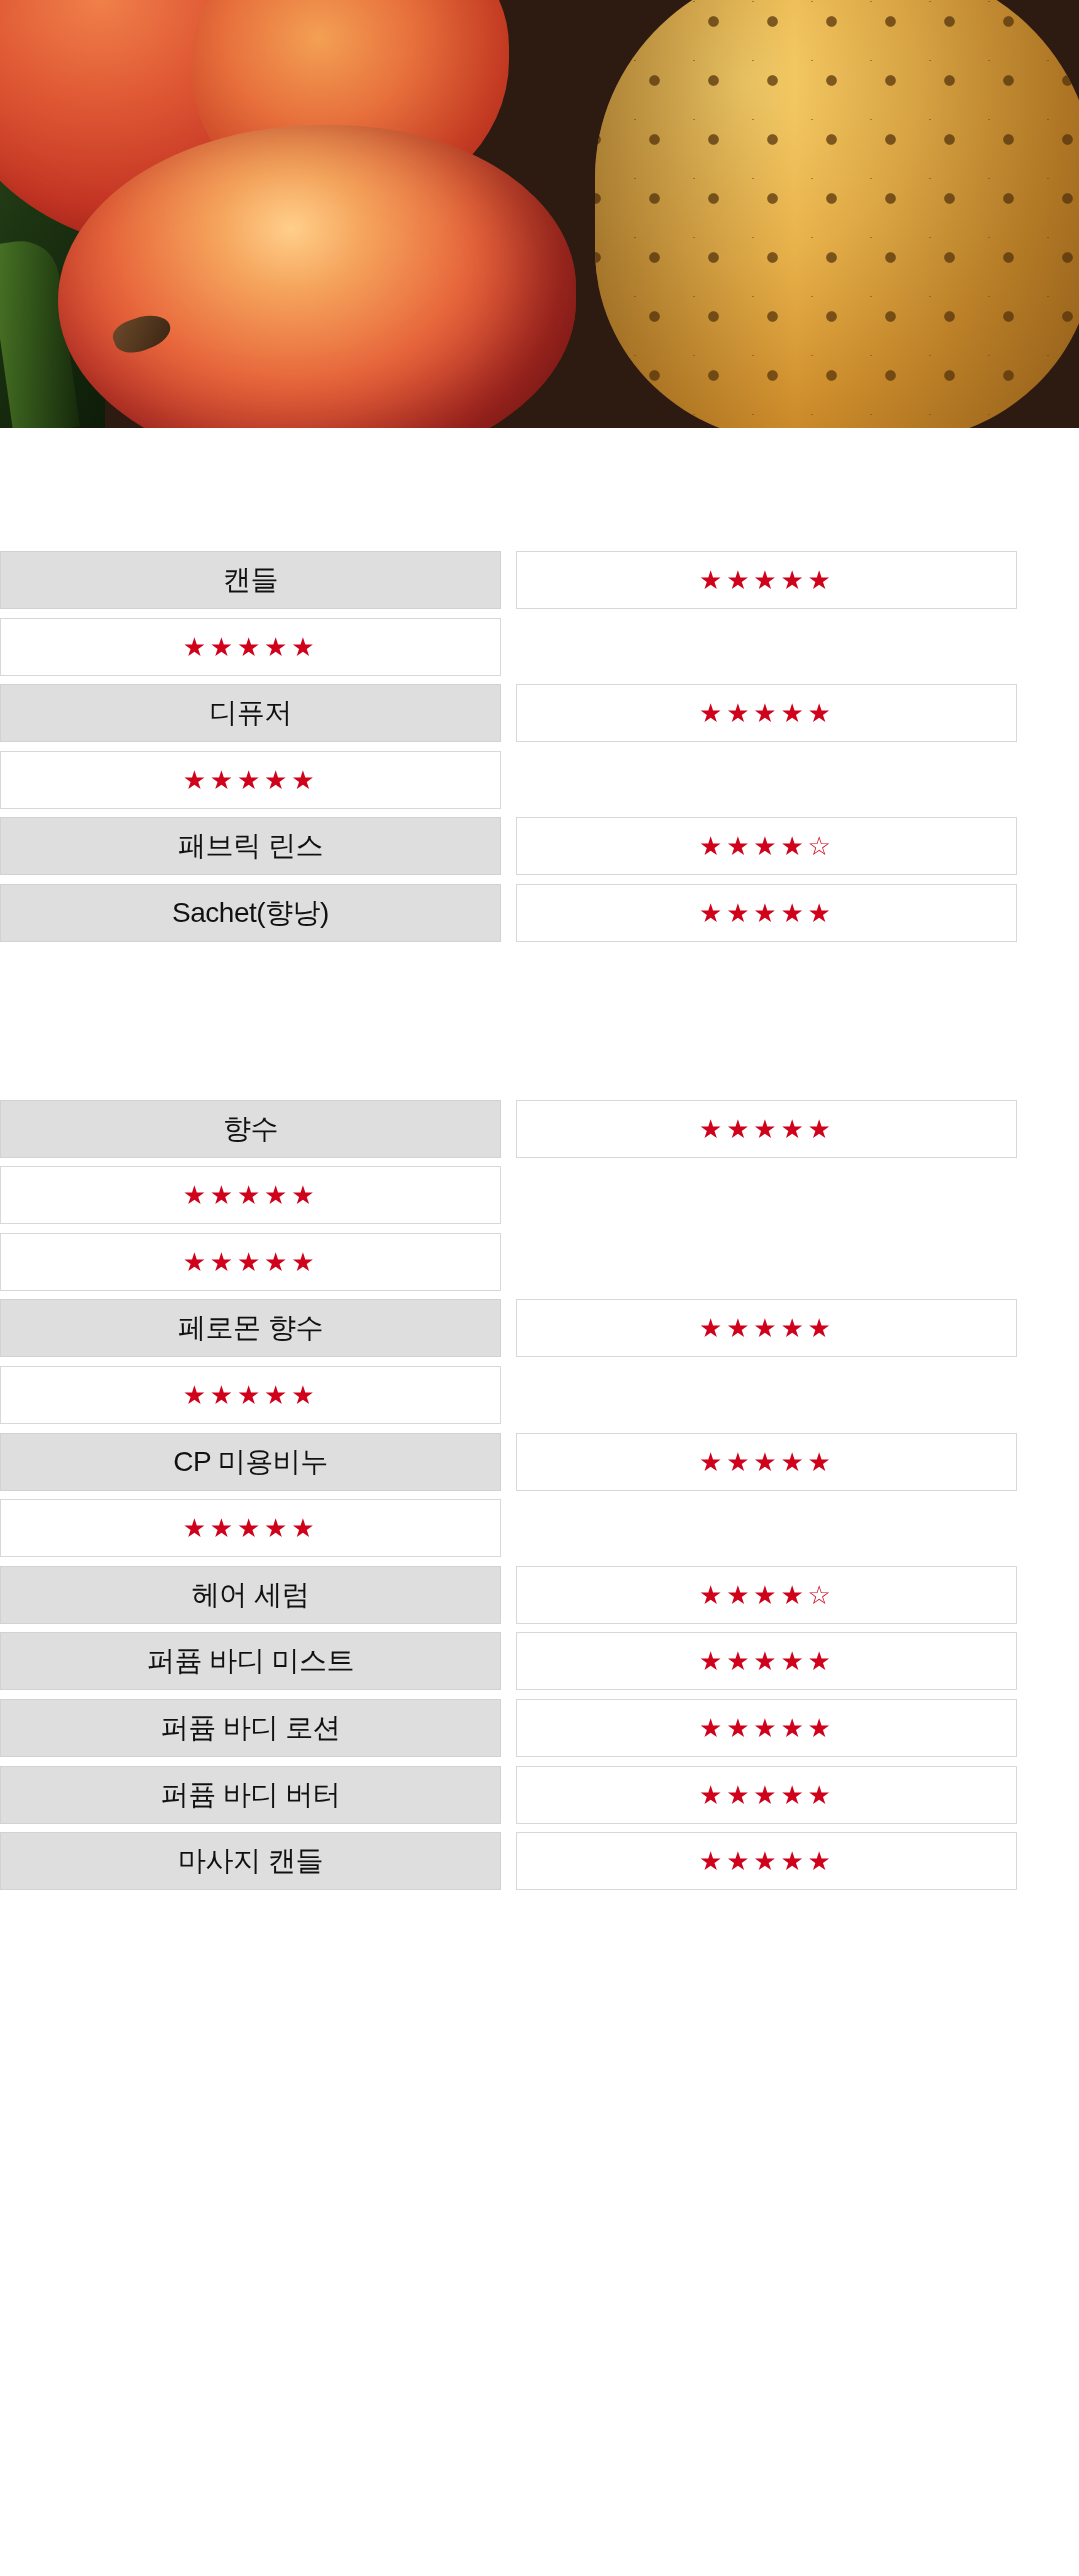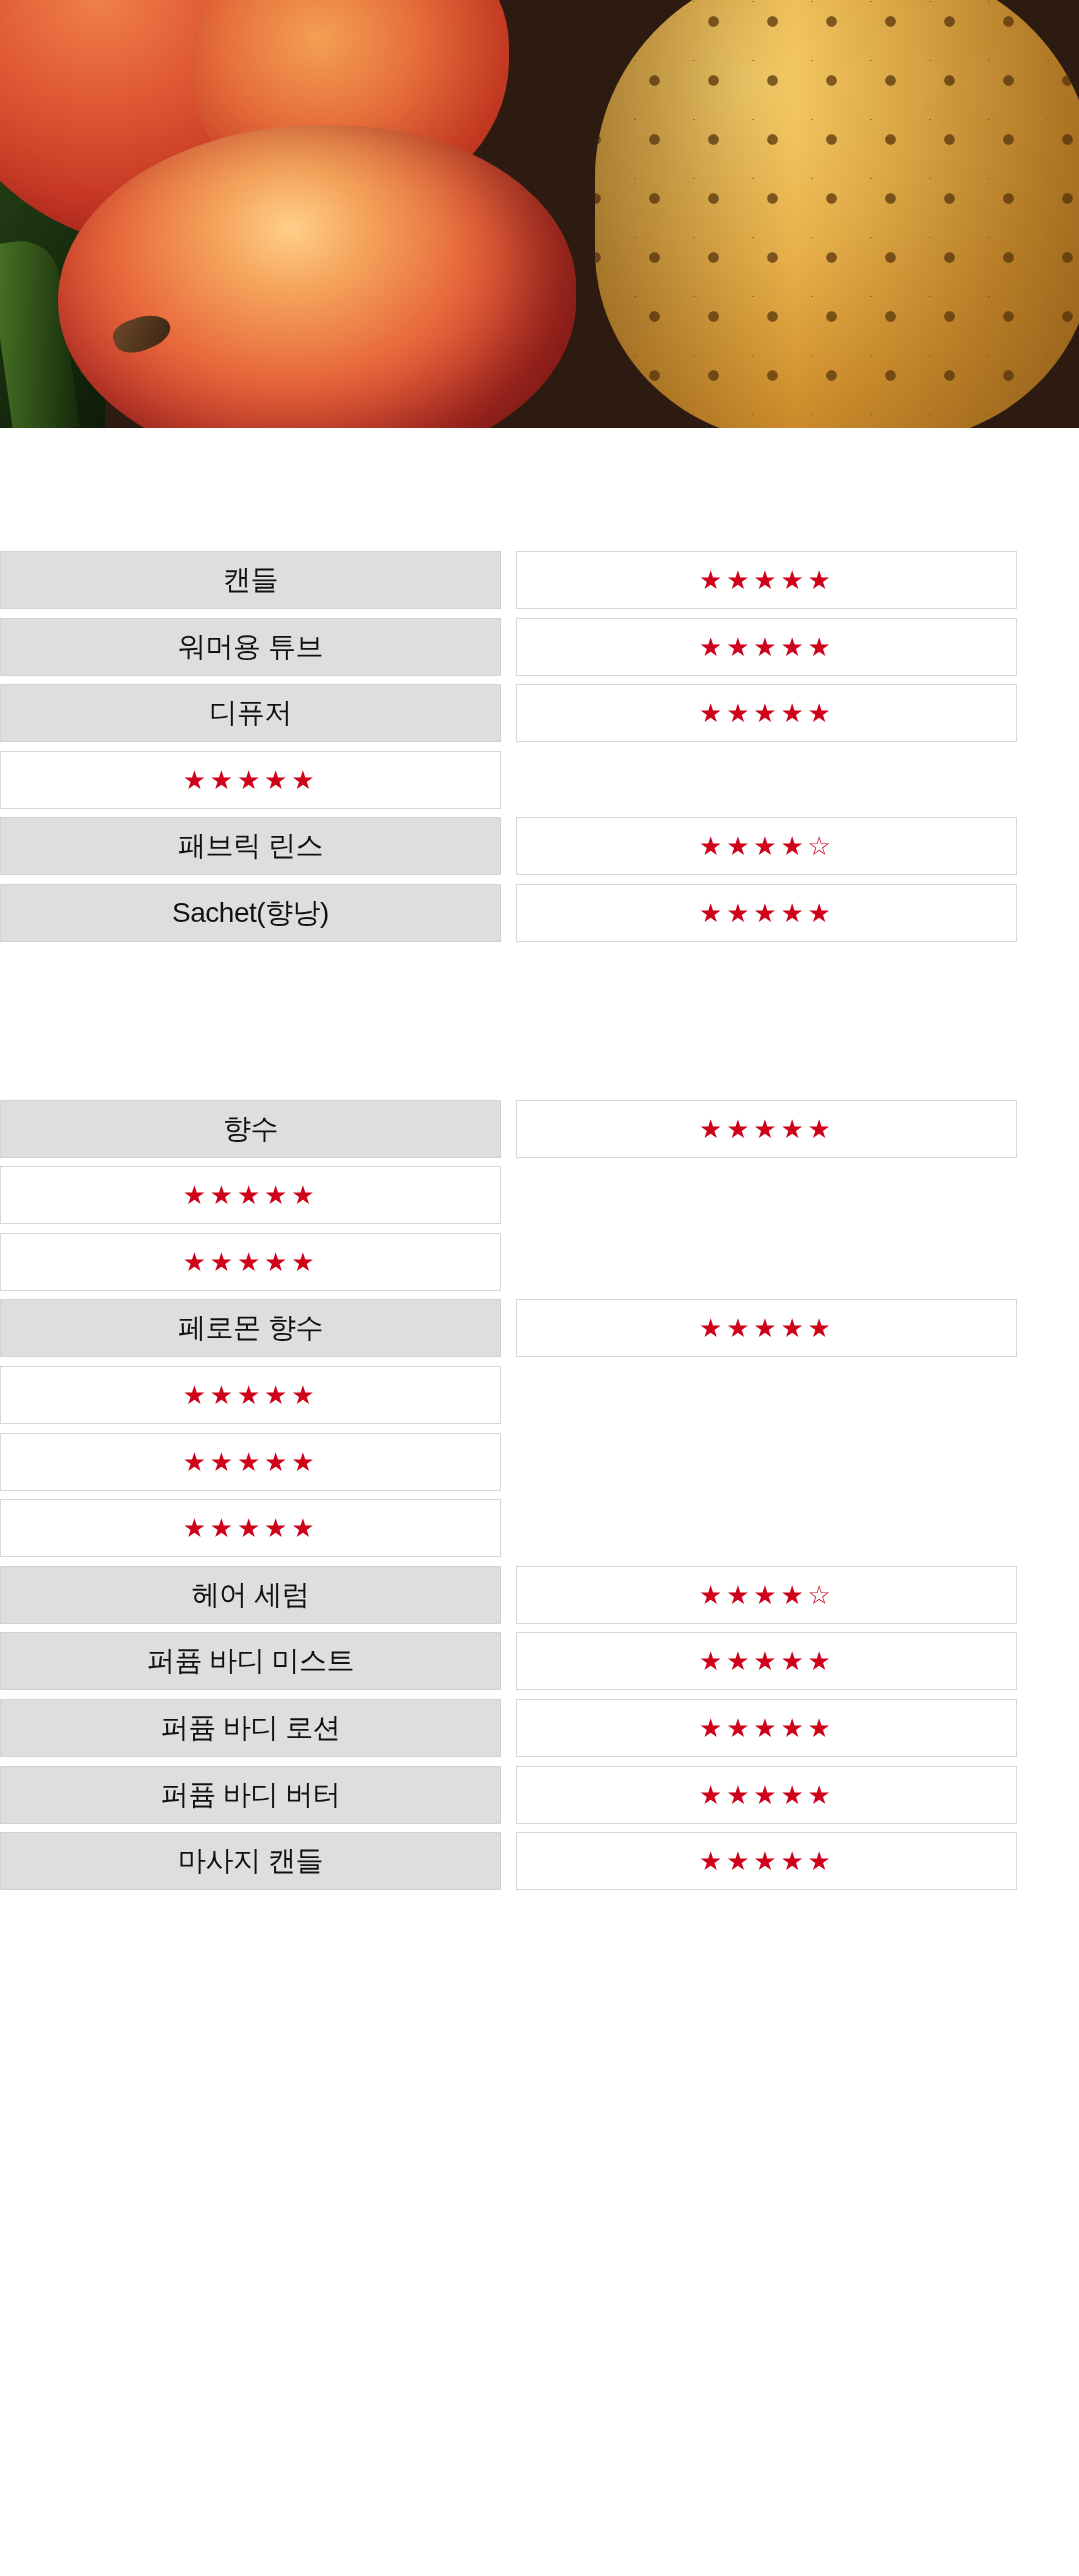--- a/index.html
+++ b/index.html
@@ -195,21 +195,20 @@
   <div class="gap-lg"></div>
 
   <div class="table">
     <div class="row">
       <div class="cell-label">캔들</div>
       <div class="cell-stars">
           <span class="stars">★★★★★</span>
         </div>
     </div>
     <div class="row">
-      <div class="cell-label">워머용 튜브</div>
       <div class="cell-stars">
           <span class="stars">★★★★★</span>
         </div>
     </div>
     <div class="row">
       <div class="cell-label">디퓨저</div>
       <div class="cell-stars">
           <span class="stars">★★★★★</span>
         </div>
     </div>
@@ -256,20 +255,21 @@
       <div class="cell-stars">
           <span class="stars">★★★★★</span>
         </div>
     </div>
     <div class="row">
       <div class="cell-stars">
           <span class="stars">★★★★★</span>
         </div>
     </div>
     <div class="row">
+      <div class="cell-label">CP 미용비누</div>
       <div class="cell-stars">
           <span class="stars">★★★★★</span>
         </div>
     </div>
     <div class="row">
       <div class="cell-stars">
           <span class="stars">★★★★★</span>
         </div>
     </div>
     <div class="row">

